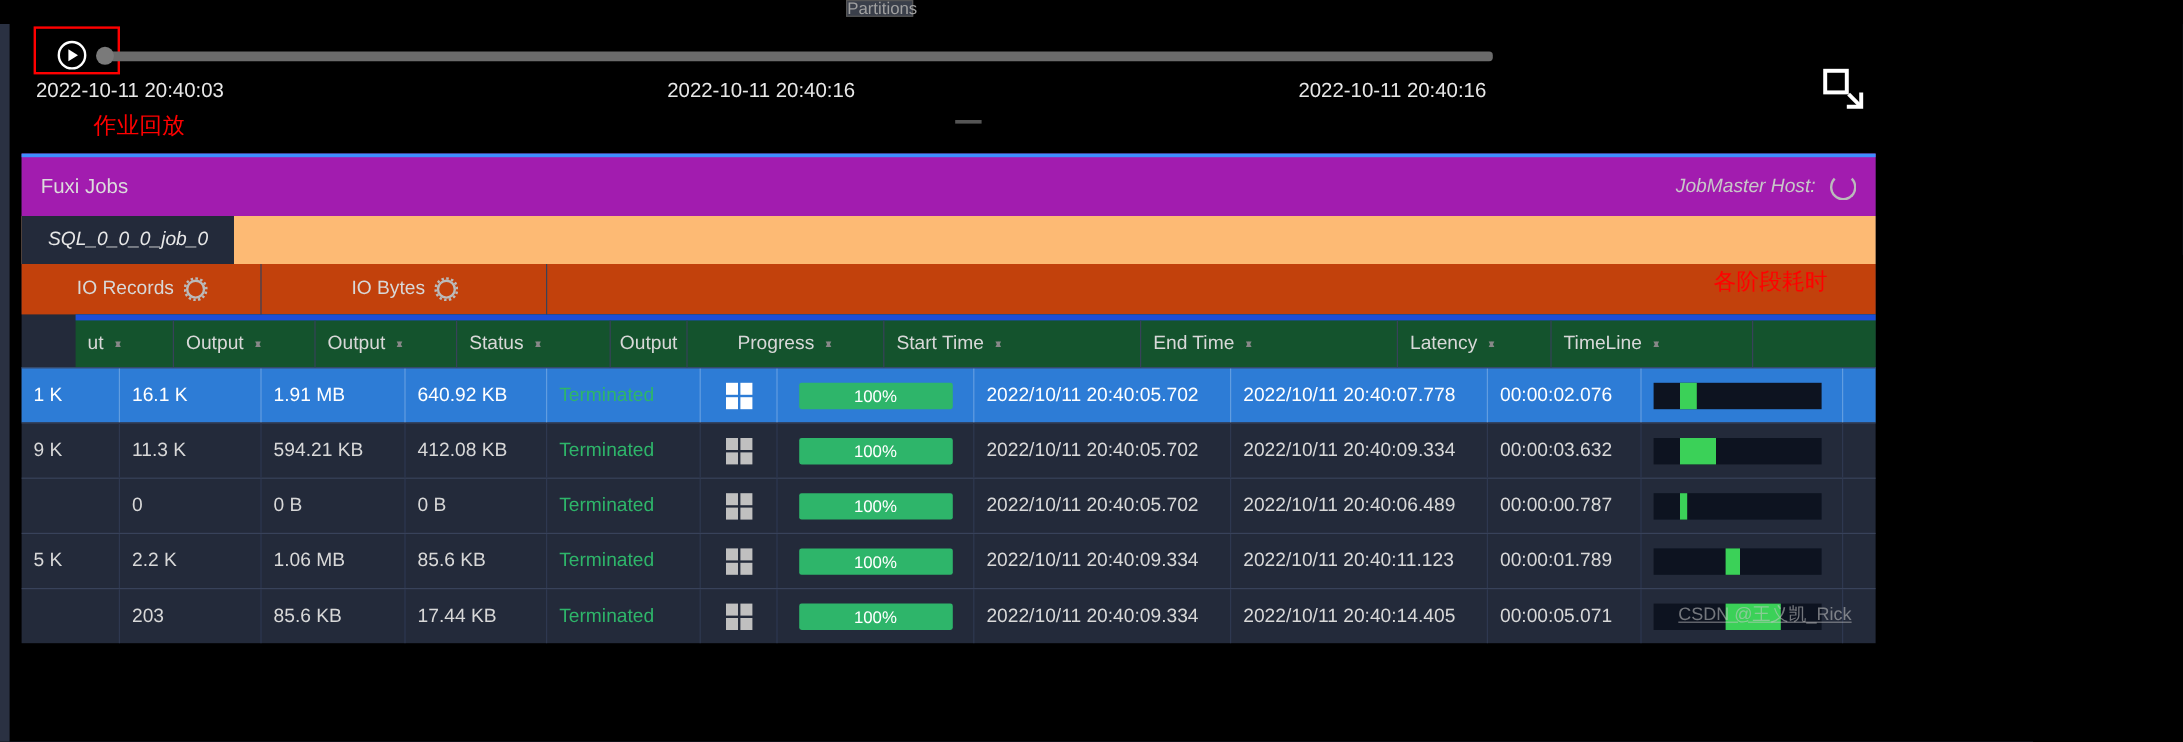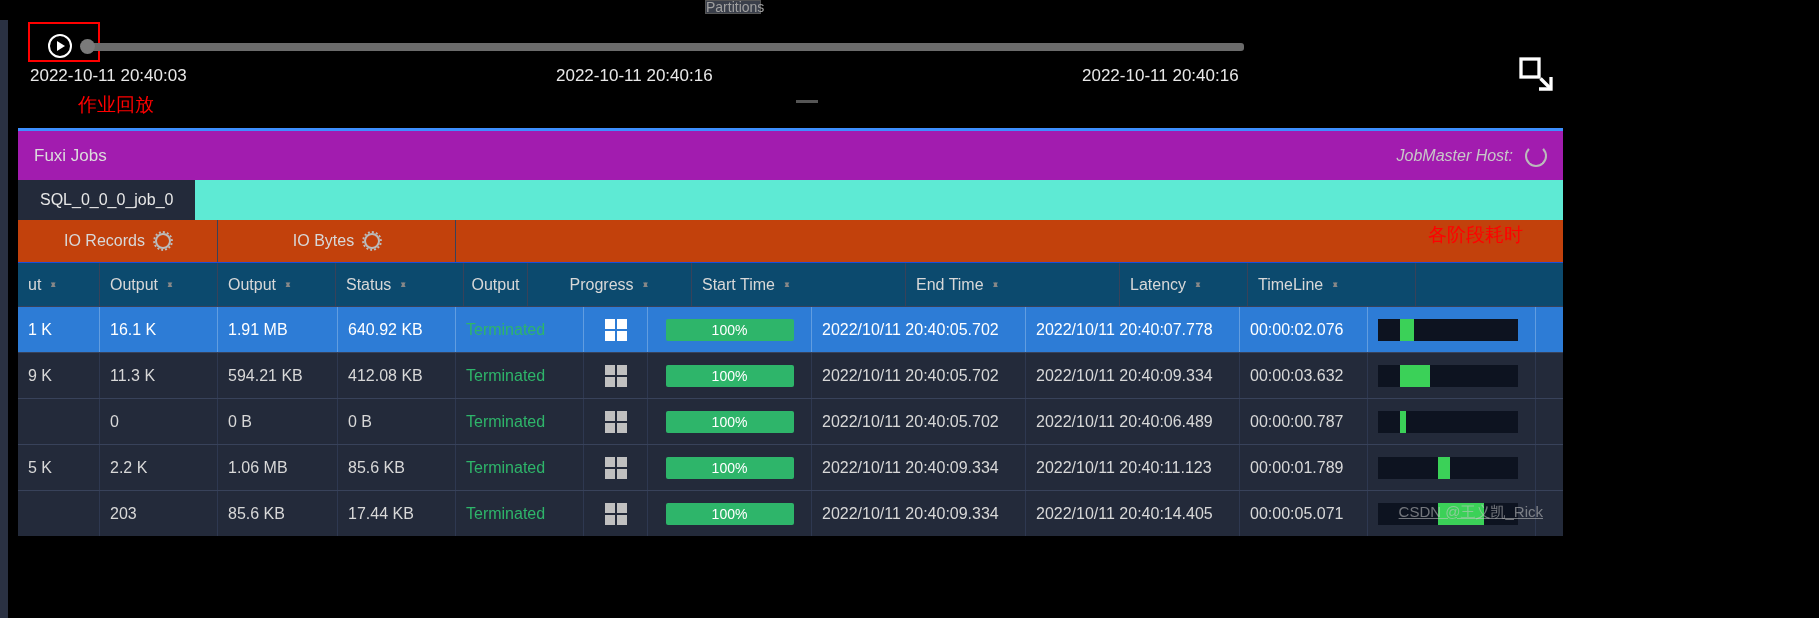--- a/index.html
+++ b/index.html
@@ -127,22 +127,23 @@
 .jm-label { font-size: 16px; color: #c8c8c8; font-style: italic; }
 .refresh-icon {
   width: 22px; height: 22px;
   border: 2px solid #bbb;
   border-top-color: transparent;
   border-radius: 50%;
   position: relative;
 }
 .tabs {
   height: 40px;
-  background: #5eead4;
+  background: #fdba74;
   display: flex;
+  font-style: italic;
 }
 .tab {
   padding: 0 22px;
   height: 100%;
   display: flex; align-items: center;
   background: #232a3a;
   color: #e8e8e8;
   font-size: 16px;
 }
 .grp-head {
@@ -162,22 +163,23 @@
   border-radius: 50%;
   position: relative;
 }
 .gear::before {
   content:""; position:absolute; inset:-4px;
   border: 2px dotted #bbb; border-radius: 50%;
 }
 .col-head {
   display: flex;
   height: 44px;
-  background: #0c4a6e;
-  border-top: 1px solid #1d4ed8;
+  background: #14532d;
+  border-top: 5px solid #1d4ed8;
+  margin-left: 45px;
 }
 .th {
   border-right: 1px solid #38425a;
   display: flex; align-items: center;
   padding: 0 10px;
   gap: 8px;
   font-size: 16px;
 }
 .sort {
   display: flex; flex-direction: column; line-height: 0;

